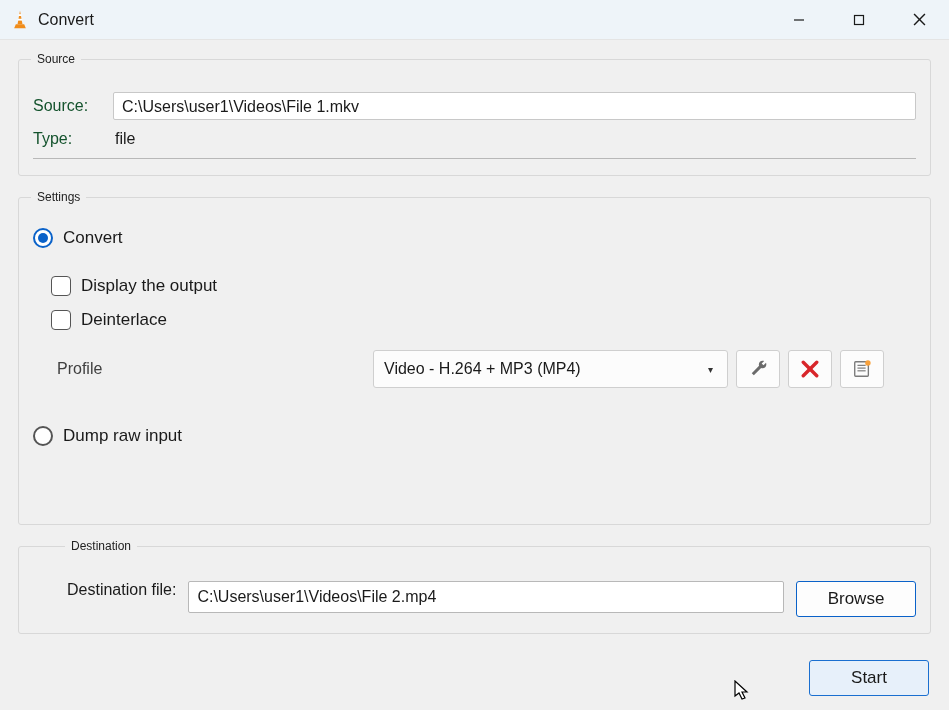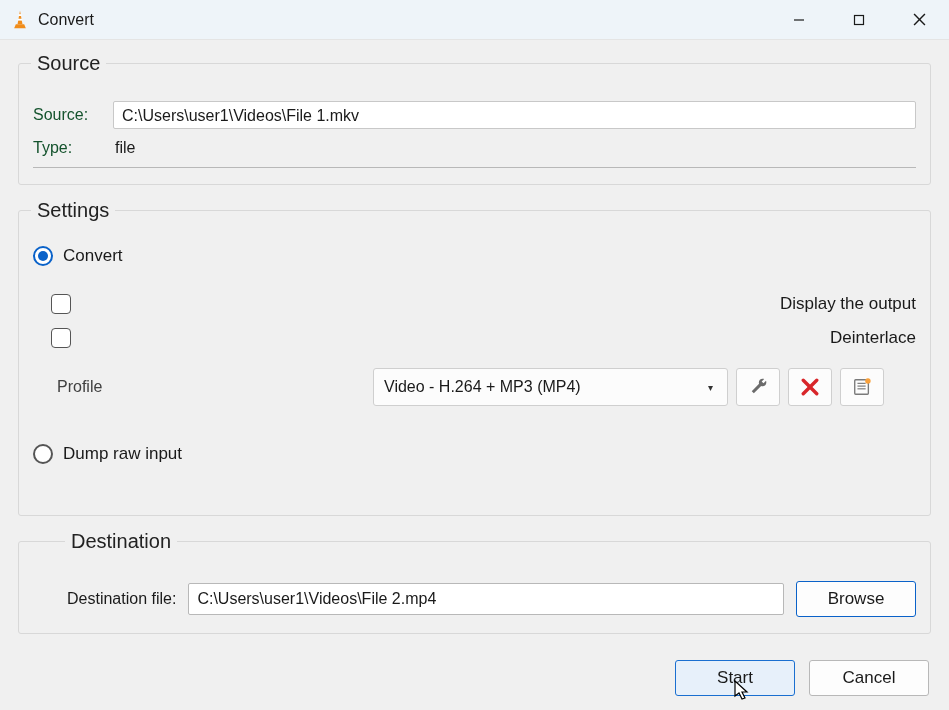--- a/index.html
+++ b/index.html
@@ -57,21 +57,21 @@
   fieldset.group {
     border: 1px solid #d8d8d8;
     border-radius: 3px;
     padding: 14px 14px 16px 14px;
     margin-bottom: 14px;
     background: #f0f0f0;
     position: relative;
   }
   fieldset.group legend {
     padding: 0 6px;
-    font-size: 20px;
+    font-size: 12px;
     color: #222;
     background: #f0f0f0;
     margin-left: -2px;
   }
   .row {
     display: flex;
     align-items: center;
     margin-top: 10px;
   }
   .row:first-of-type { margin-top: 12px; }
@@ -125,21 +125,21 @@
     background: #0a62c9;
     border-radius: 50%;
   }
   .check {
     width: 20px; height: 20px;
     border: 1.5px solid #555;
     border-radius: 4px;
     margin-right: 10px;
     background: #fff;
   }
-  .sub-indent { margin-left: 18px; justify-content: space-between; }
+  .sub-indent { margin-left: 18px; }
   .option-label {
     font-size: 17px;
     color: #1a1a1a;
   }
   .profile-row {
     display: flex;
     align-items: center;
     margin-top: 20px;
   }
   .profile-label {
@@ -175,21 +175,20 @@
     align-items: center;
     justify-content: center;
     font-size: 19px;
   }
   .wrench-icon { color: #6b6b6b; }
   .x-icon { color: #d8262a; font-weight: bold; }
   .new-icon { color: #6b6b6b; position: relative; }
   .new-icon svg { display:block; }
   .dest-row {
     display: flex;
-    align-items: center;
     margin-top: 14px;
     gap: 12px;
   }
   .dest-label {
     font-size: 16px;
     color: #1a1a1a;
     white-space: nowrap;
   }
   .dest-input {
     flex: 1;
@@ -342,21 +341,20 @@
       <legend>Destination</legend>
       <div class="dest-row">
         <span class="dest-label">Destination file:</span>
         <input class="dest-input" type="text" value="C:\Users\user1\Videos\File 2.mp4" style="">
         <div class="btn">Browse</div>
       </div>
     </fieldset>
 
     <div class="footer">
       <div class="btn start">Start</div>
-      <div class="btn plain">Cancel</div>
     </div>
 
   </div>
 </div>
 
 <svg class="cursor" width="20" height="22" style="left:734px; top:680px;">
   <path d="M1 1 L1 16 L5 13 L8 19 L11 18 L8 12 L13 12 Z" fill="#fff" stroke="#000" stroke-width="1.2"></path>
 </svg>
 
 </body></html>

